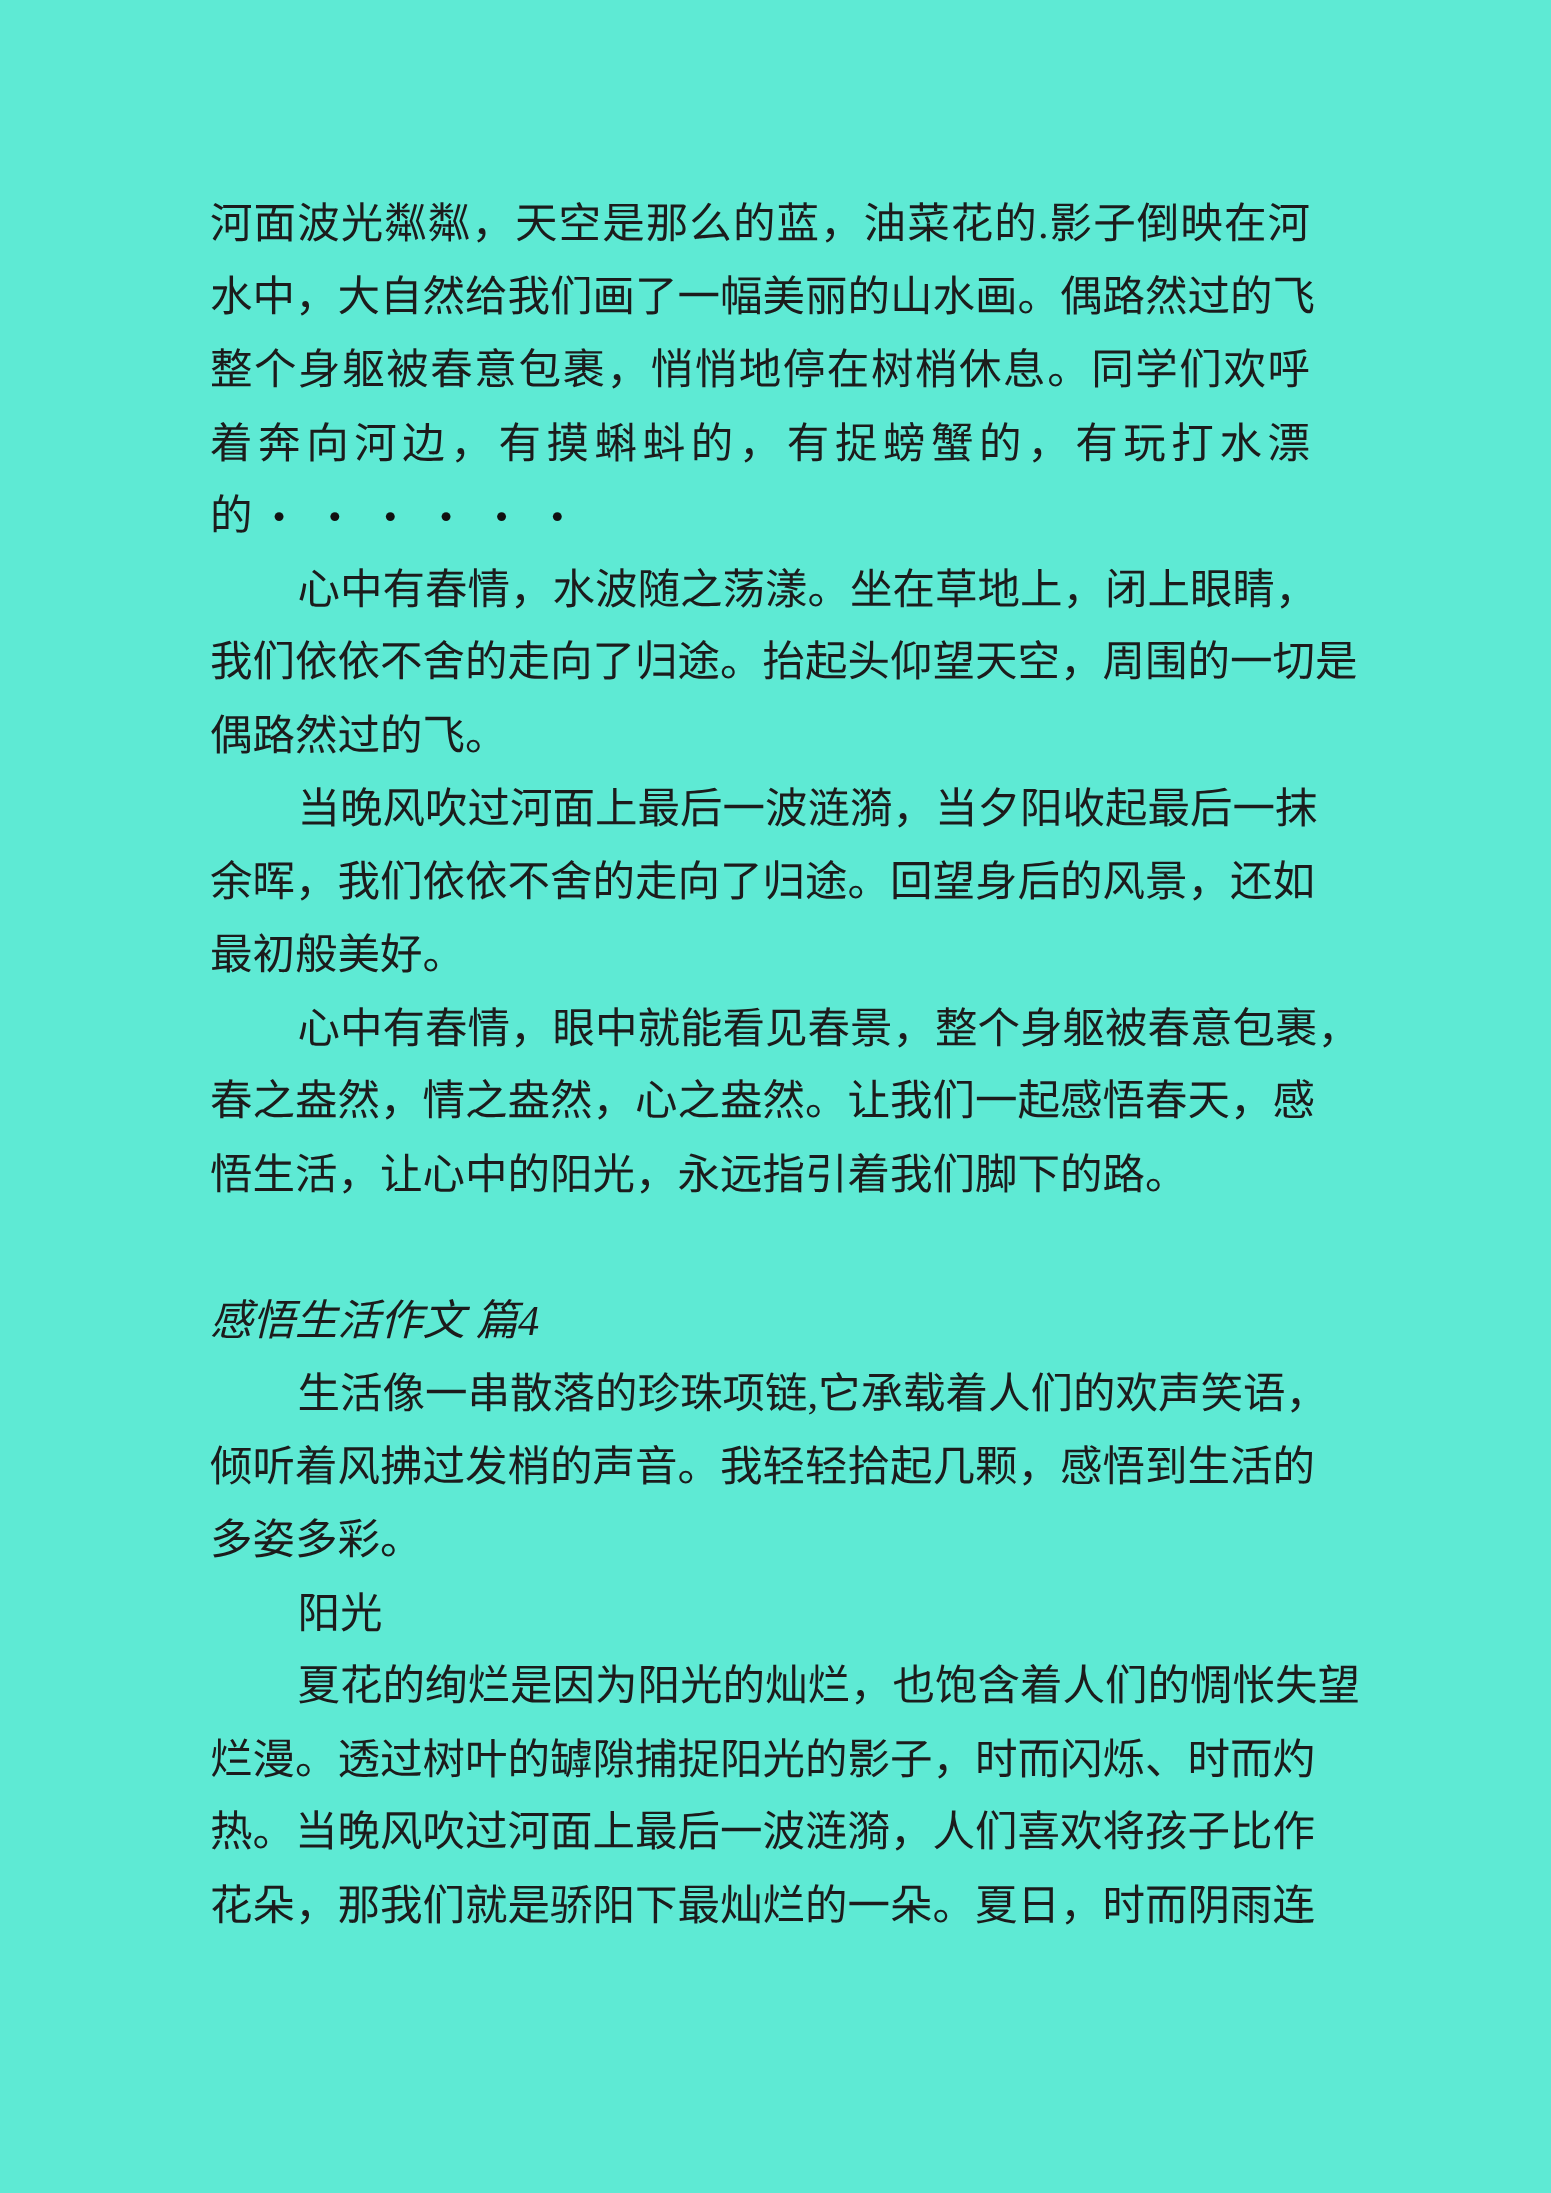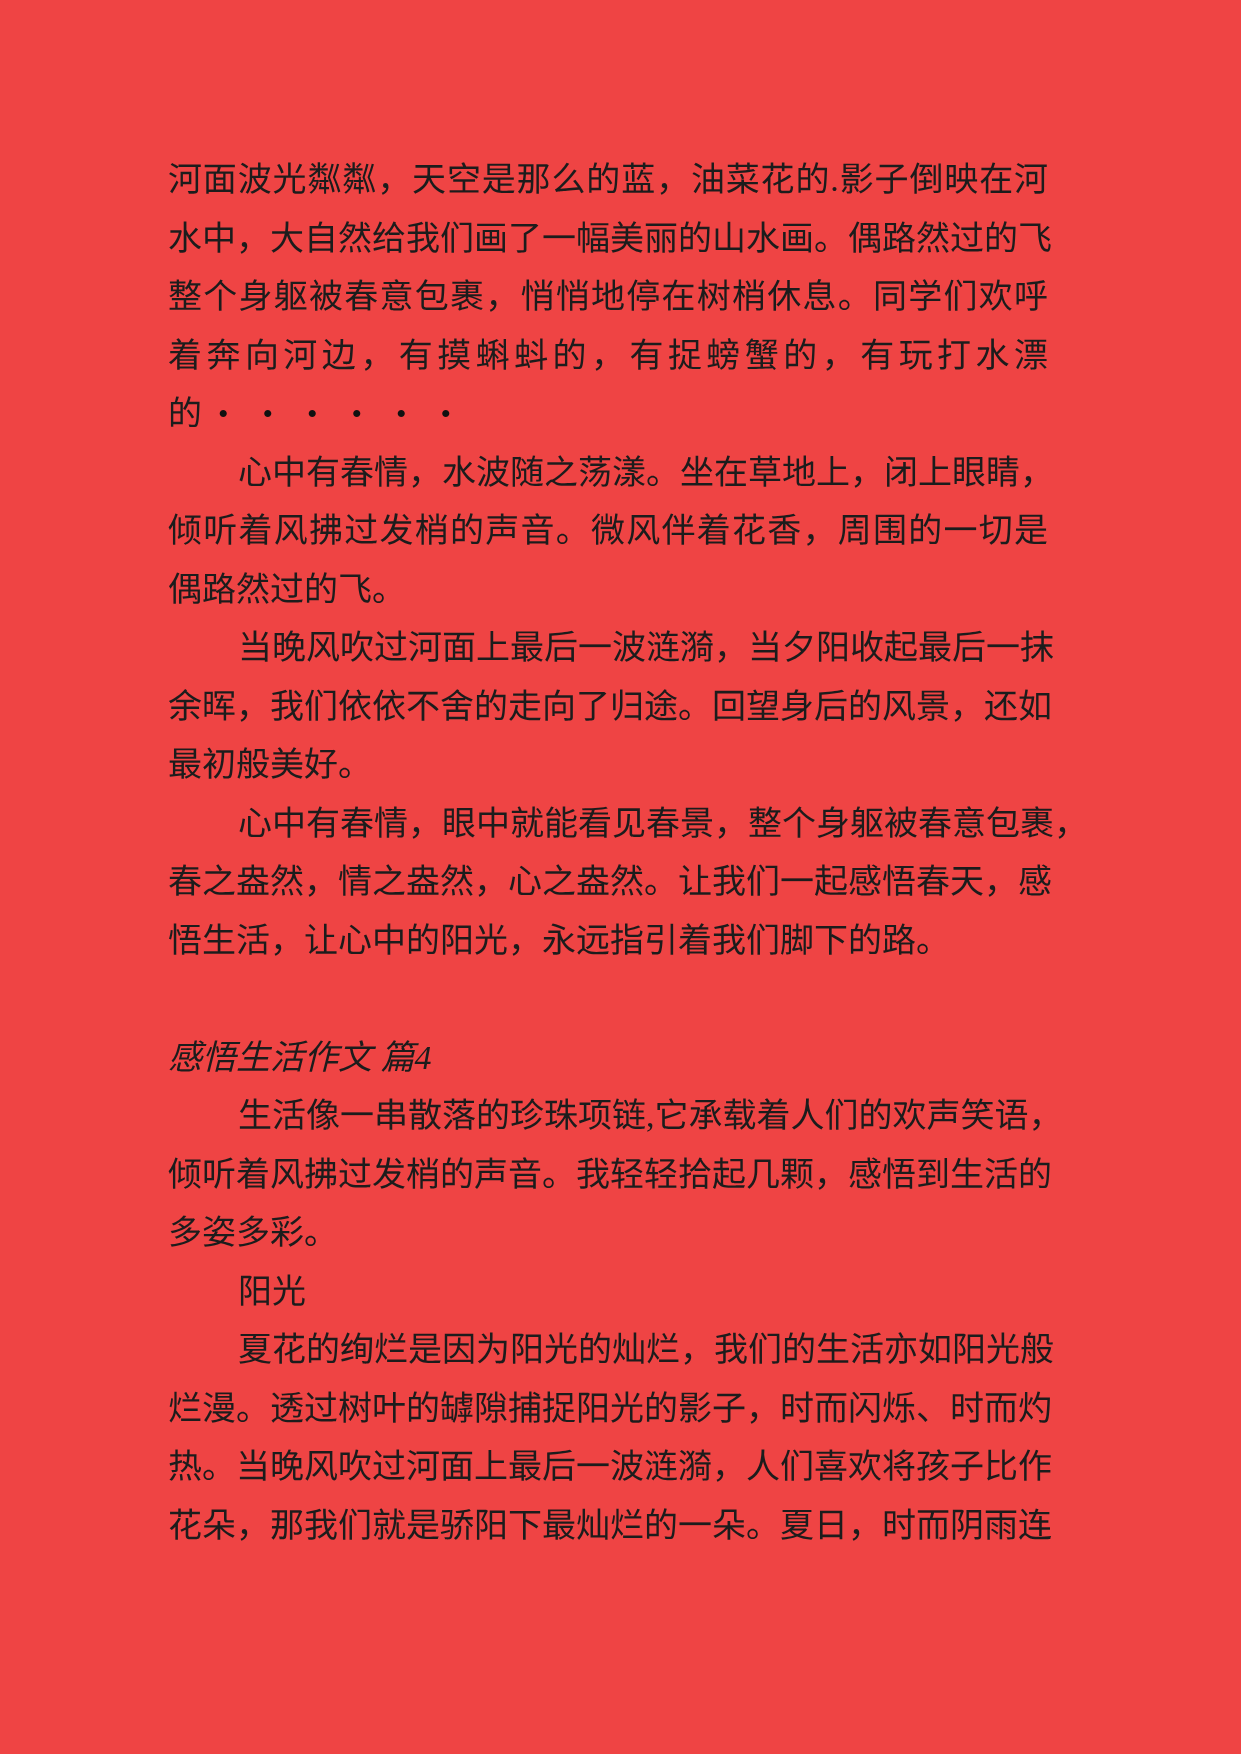--- a/index.html
+++ b/index.html
@@ -5,21 +5,21 @@
 <style>
   html, body {
     margin: 0;
     padding: 0;
     background: #ffffff;
   }
   .page {
     position: relative;
     width: 1241px;
     height: 1754px;
-    background: #ef4444;
+    background: #5eead4;
     overflow: hidden;
   }
   .text-block {
     position: absolute;
     left: 168px;
     top: 151px;
     width: 880px;
     font-family: "Liberation Serif", "DejaVu Serif", serif;
     font-size: 34px;
     line-height: 58.5px;
@@ -55,21 +55,21 @@
   <div class="text-block">
       <div class="para body">
         <div class="line fill"><span>河面波光粼粼，天空是那么的蓝，油菜花的.影子倒映在河</span></div>
         <div class="line fill"><span>水中，大自然给我们画了一幅美丽的山水画。偶路然过的飞</span></div>
         <div class="line fill"><span>整个身躯被春意包裹，悄悄地停在树梢休息。同学们欢呼</span></div>
         <div class="line fill"><span>着奔向河边，有摸蝌蚪的，有捉螃蟹的，有玩打水漂</span></div>
         <div class="line"><span>的</span><span class="dots">••••••</span></div>
       </div>
       <div class="para body">
         <div class="line fill indent"><span>心中有春情，水波随之荡漾。坐在草地上，闭上眼睛，</span></div>
-        <div class="line fill"><span>倾听着风拂过发梢的声音。微风伴着花香，周围的一切是</span></div>
+        <div class="line fill"><span>我们依依不舍的走向了归途。抬起头仰望天空，周围的一切是</span></div>
         <div class="line"><span>偶路然过的飞。</span></div>
       </div>
       <div class="para body">
         <div class="line fill indent"><span>当晚风吹过河面上最后一波涟漪，当夕阳收起最后一抹</span></div>
         <div class="line fill"><span>余晖，我们依依不舍的走向了归途。回望身后的风景，还如</span></div>
         <div class="line"><span>最初般美好。</span></div>
       </div>
       <div class="para body">
         <div class="line fill indent"><span>心中有春情，眼中就能看见春景，整个身躯被春意包裹，</span></div>
         <div class="line fill"><span>春之盎然，情之盎然，心之盎然。让我们一起感悟春天，感</span></div>
@@ -80,19 +80,19 @@
       </div>
       <div class="para body">
         <div class="line fill indent"><span>生活像一串散落的珍珠项链,它承载着人们的欢声笑语，</span></div>
         <div class="line fill"><span>倾听着风拂过发梢的声音。我轻轻拾起几颗，感悟到生活的</span></div>
         <div class="line"><span>多姿多彩。</span></div>
       </div>
       <div class="para subheading">
         <div class="line indent"><span>阳光</span></div>
       </div>
       <div class="para body">
-        <div class="line fill indent"><span>夏花的绚烂是因为阳光的灿烂，我们的生活亦如阳光般</span></div>
+        <div class="line fill indent"><span>夏花的绚烂是因为阳光的灿烂，也饱含着人们的惆怅失望</span></div>
         <div class="line fill"><span>烂漫。透过树叶的罅隙捕捉阳光的影子，时而闪烁、时而灼</span></div>
         <div class="line fill"><span>热。当晚风吹过河面上最后一波涟漪，人们喜欢将孩子比作</span></div>
         <div class="line fill"><span>花朵，那我们就是骄阳下最灿烂的一朵。夏日，时而阴雨连</span></div>
       </div>
     </div>
 </main>
 
 </body></html>

